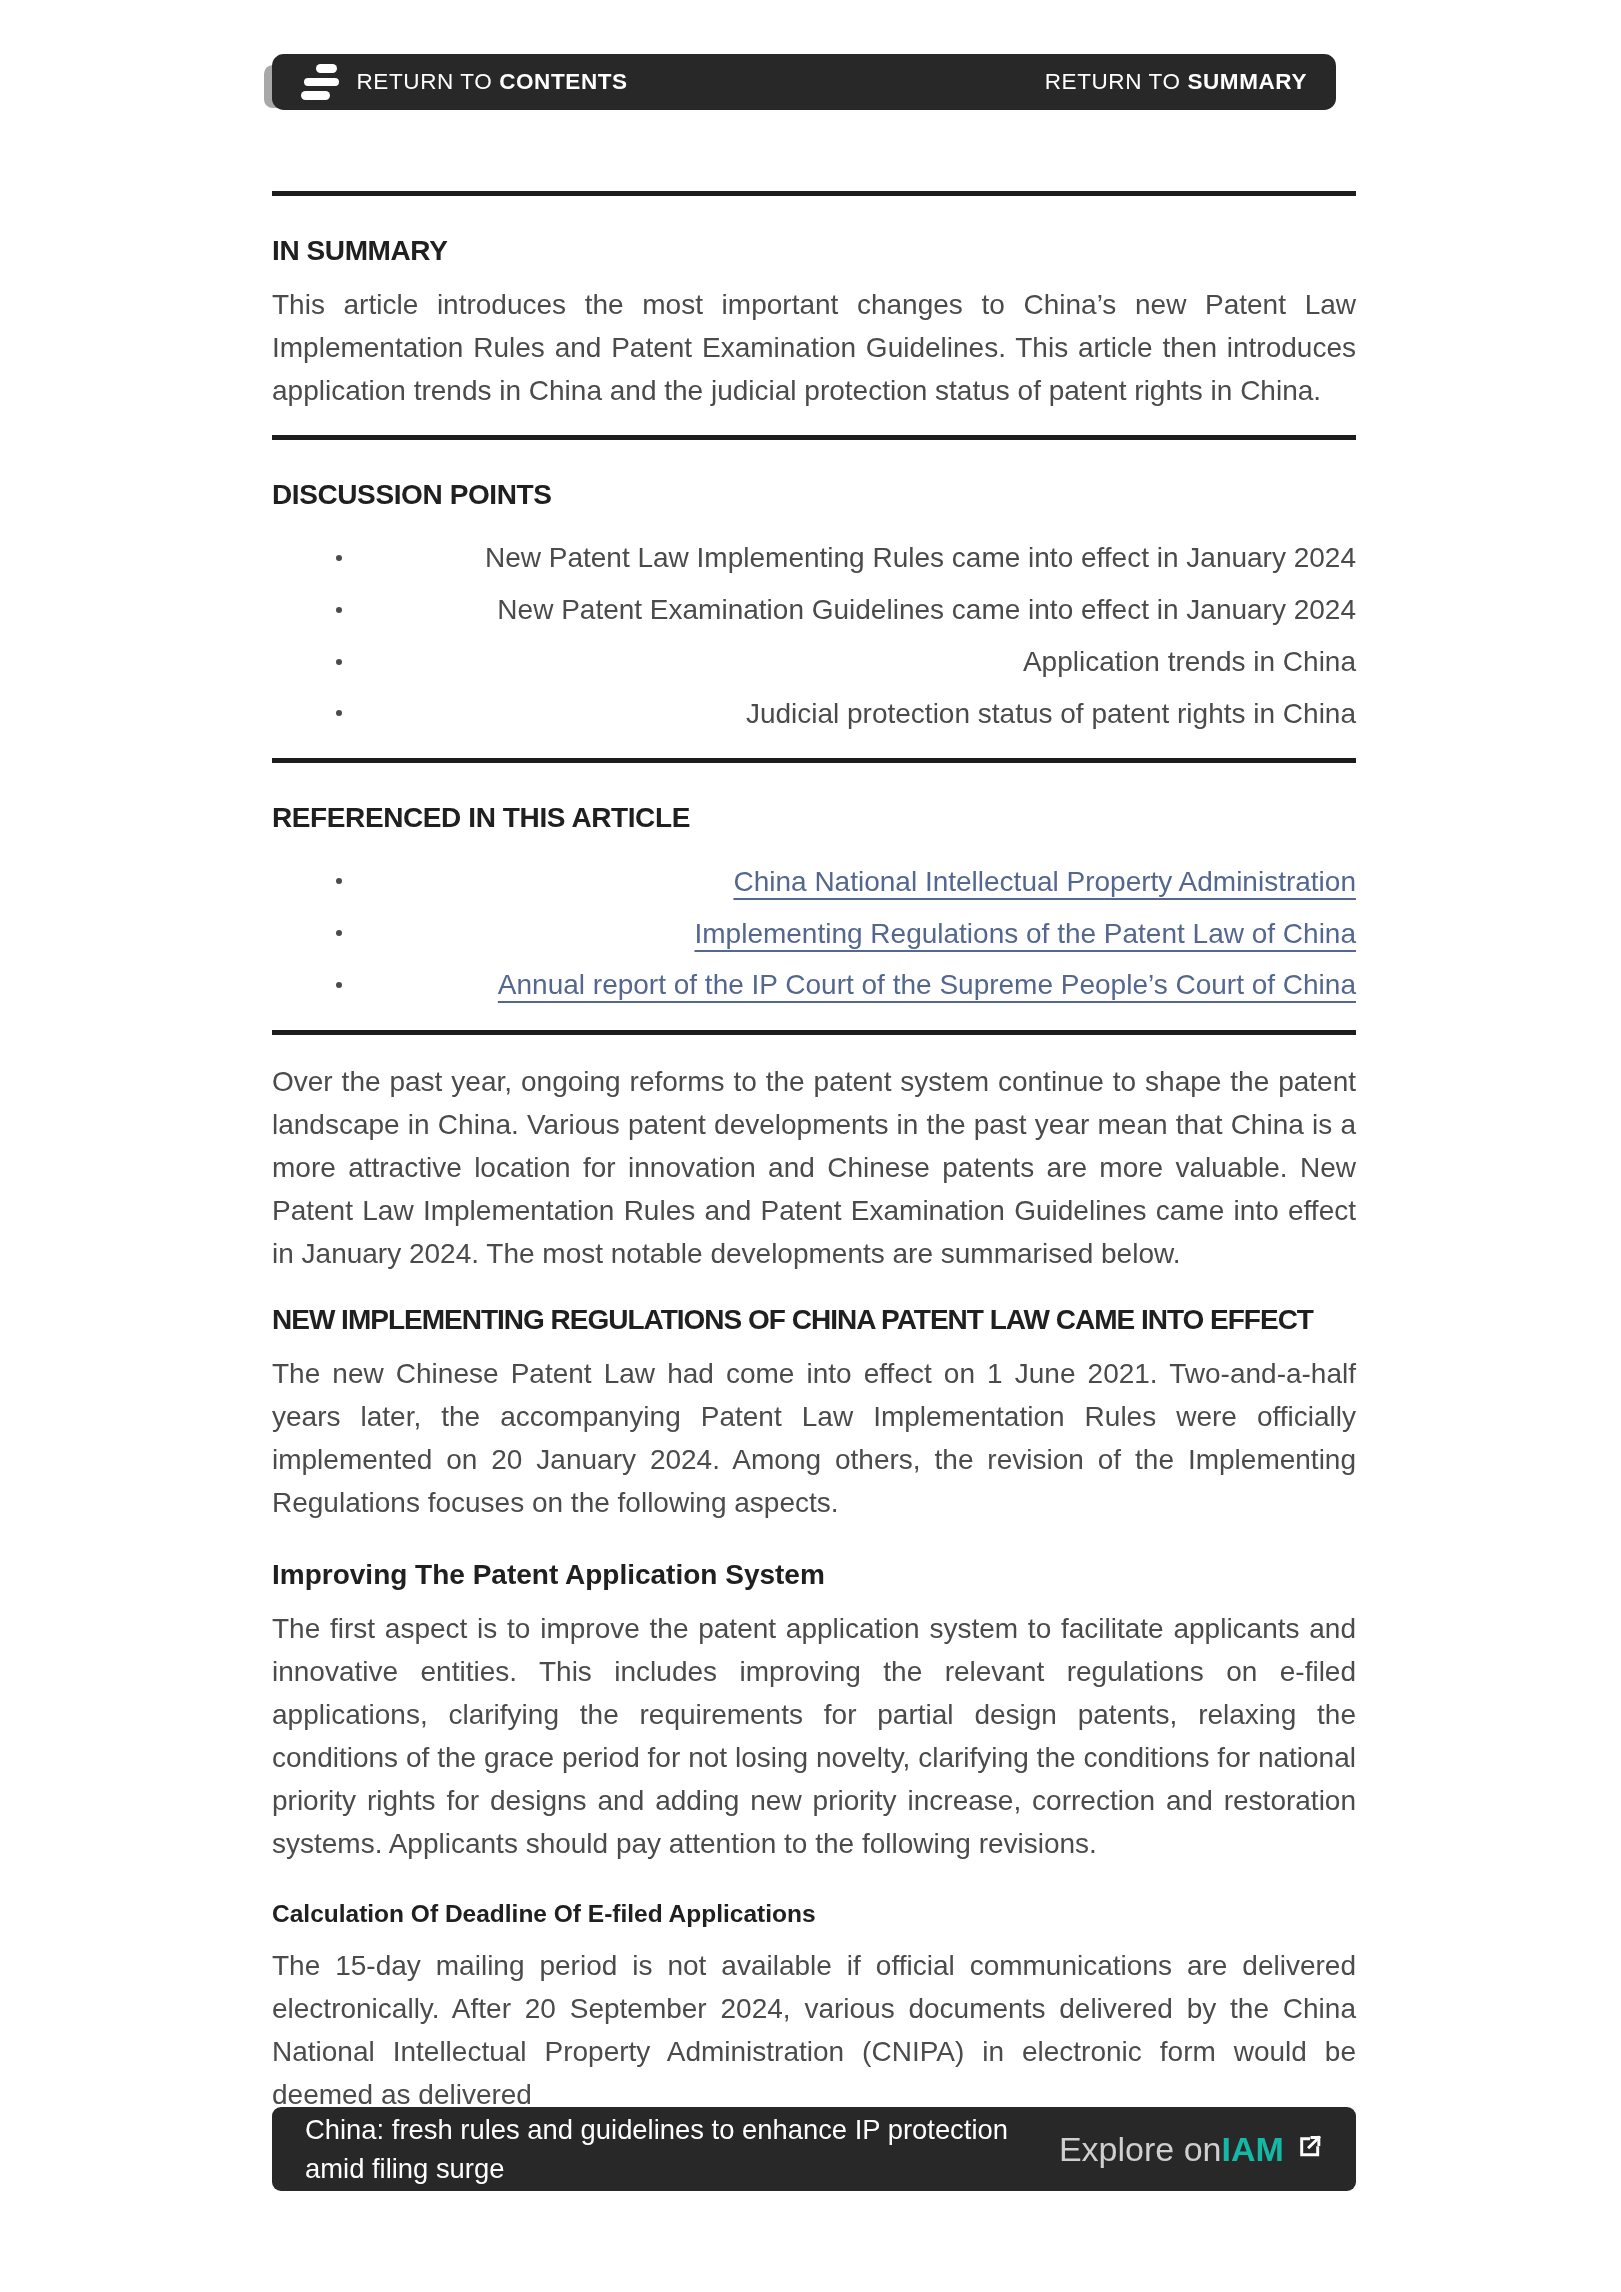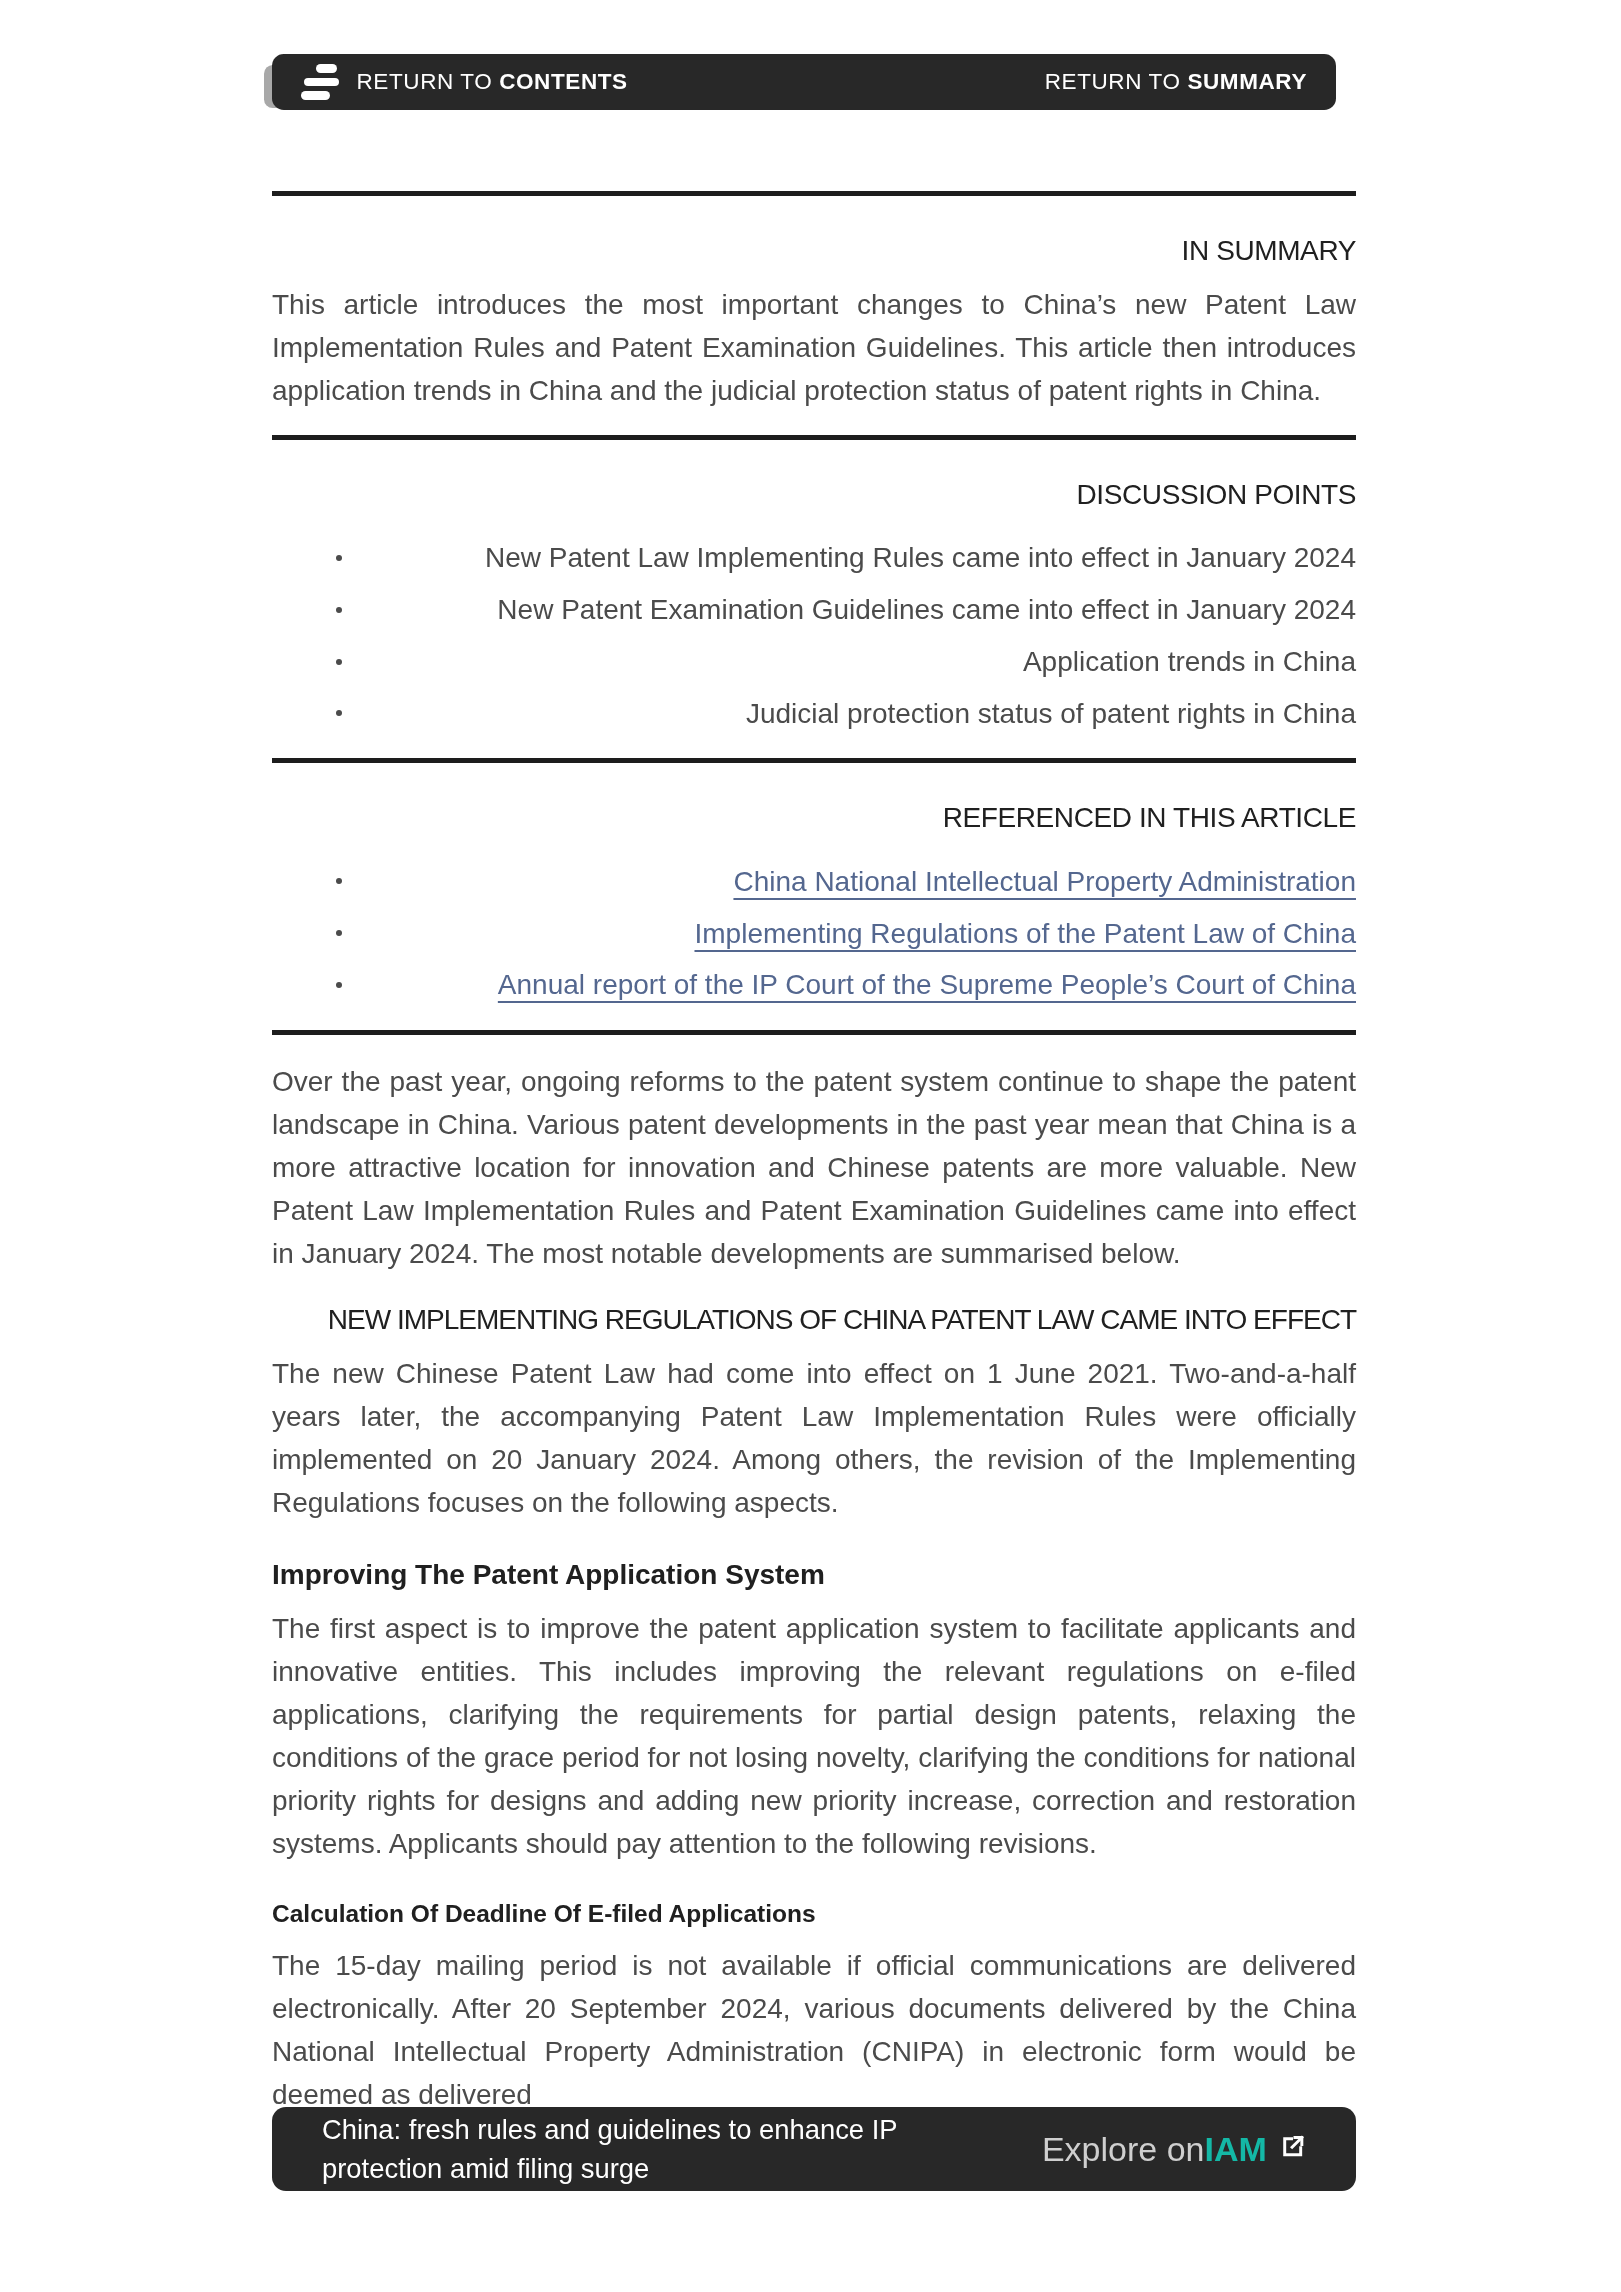--- a/index.html
+++ b/index.html
@@ -35,42 +35,42 @@
   .nav-icon{display:inline-flex;flex-direction:column;gap:4.9px;margin-right:17.6px;}
   .nav-icon i{display:block;height:8.8px;border-radius:4.9px;background:#fff;}
   .nav-icon .b1{width:21.6px;margin-left:14.7px;}
   .nav-icon .b2{width:35px;margin-left:2.9px;}
   .nav-icon .b3{width:29px;margin-left:0;}
 
   
   .content{position:absolute;left:272px;top:191px;width:1084px;color:var(--body-text);}
   .rule{height:4.9px;background:var(--rule);border:0;}
   h2{
-    font-size:28px;font-weight:400;color:var(--heading-text);
-    letter-spacing:-0.4px;margin:39px 0 0;text-align:right;
+    font-size:28px;font-weight:700;color:var(--heading-text);
+    letter-spacing:-0.4px;margin:39px 0 0;
   }
   h2.h2-long{letter-spacing:-1px;white-space:nowrap;margin-top:29px;}
   h3{font-size:28px;font-weight:700;color:var(--heading-text);margin:35px 0 0;}
   h4{font-size:24.5px;font-weight:700;color:var(--heading-text);margin:35px 0 16px;}
   p.body{
     font-size:28px;line-height:43px;text-align:justify;
     margin:15.7px 0 0;color:var(--body-text);
   }
   .rule-mid{margin-top:23.5px;}
   .bullet-list{margin:25.5px 0 0 64px;}
   .bullet-item{display:flex;align-items:flex-start;margin-bottom:8.8px;font-size:28px;line-height:43px;justify-content:space-between;}
   .dot{flex:0 0 auto;width:5.9px;height:5.9px;border-radius:50%;background:var(--body-text);margin:18.6px 28px 0 0;}
   .ref-link{color:var(--link);text-decoration:underline;text-underline-offset:6.9px;text-decoration-thickness:1.5px;cursor:pointer;}
 
   
   .footer{
     position:absolute;left:272px;top:2107px;width:1084px;height:84px;
-    background:var(--bar-bg);border-radius:14px;
+    background:var(--bar-bg);border-radius:9px;
     display:flex;align-items:center;justify-content:space-between;
-    padding:0 50px;color:#fff;
+    padding:0 33px;color:#fff;
   }
   .footer-title{font-size:27.4px;line-height:39px;max-width:765px;}
   .footer-link{display:flex;align-items:center;font-size:34px;cursor:pointer;white-space:nowrap;margin-left:24px;}
   .footer-link .muted{color:var(--footer-muted);}
   .footer-link b{font-weight:700;color:#14b8a6;}
   .ext-icon{margin-left:11.8px;display:inline-block;}
 </style>
 </head>
 <body>
 

